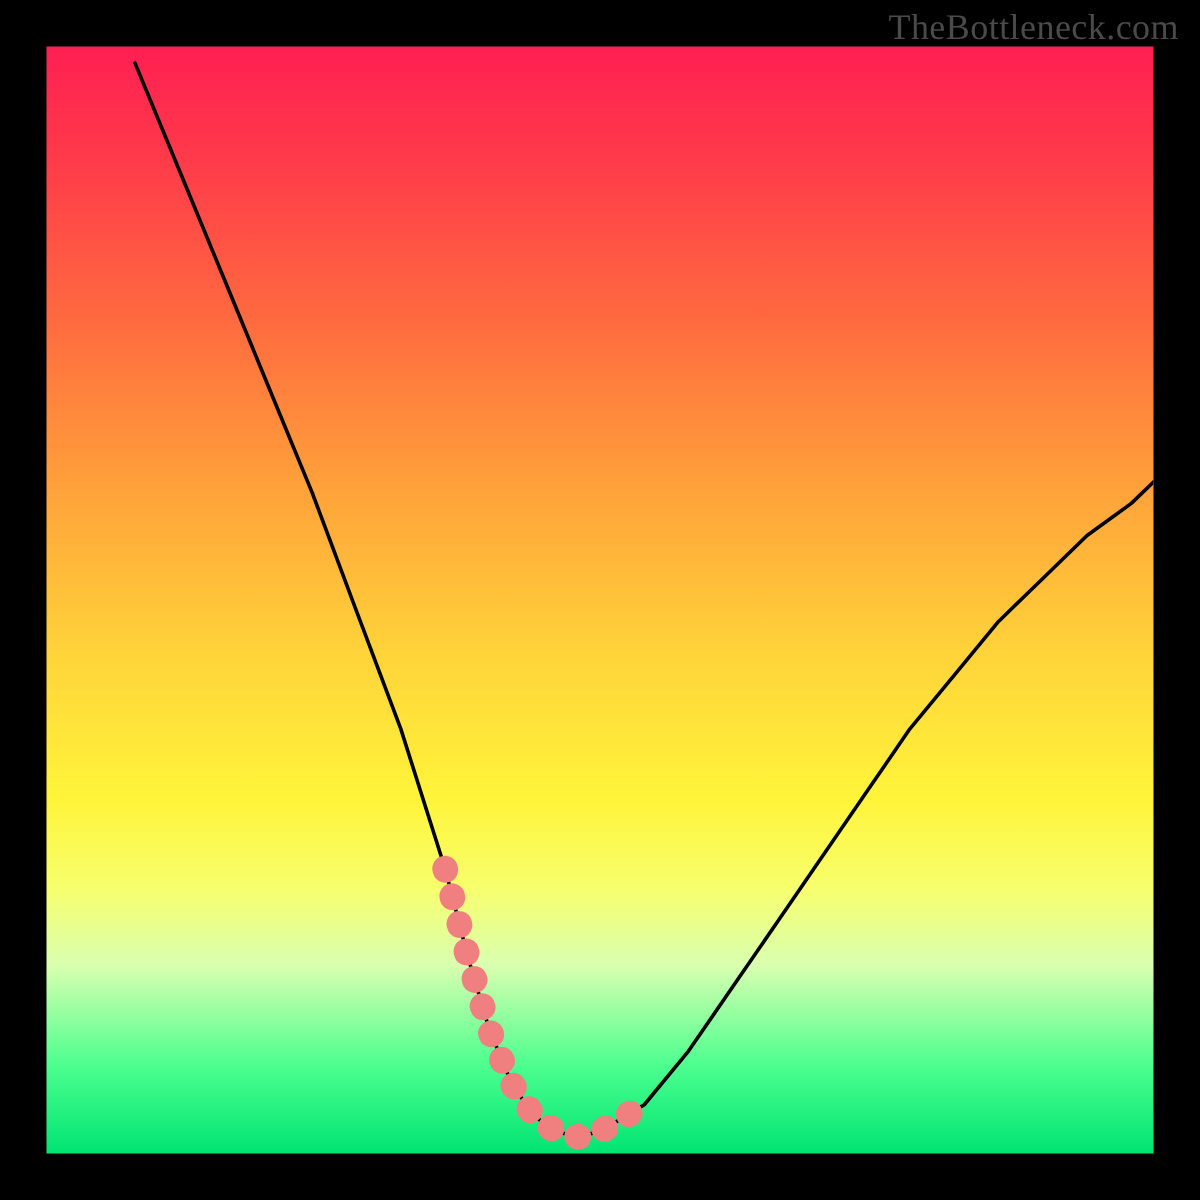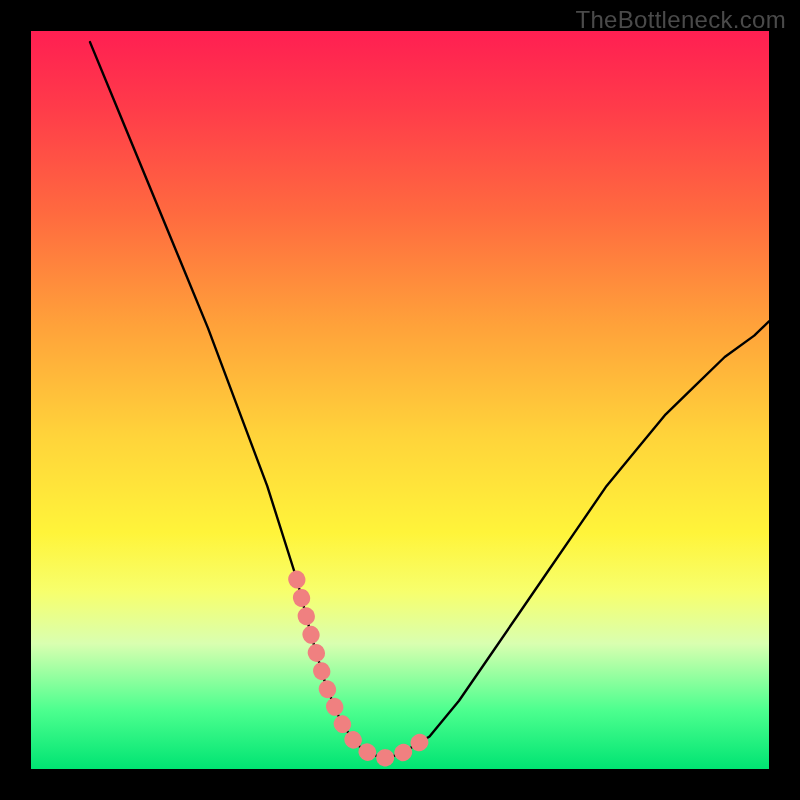--- a/index.html
+++ b/index.html
@@ -9,20 +9,21 @@
     height: 800px;
     overflow: hidden;
     background: #000;
     font-family: Arial, Helvetica, sans-serif;
   }
   .frame {
     position: relative;
     width: 800px;
     height: 800px;
     background: #000;
+    font-family: Liberation Serif, serif;
   }
   .watermark {
     position: absolute;
     top: 6px;
     right: 14px;
     color: #4a4a4a;
     font-size: 24px;
     font-weight: 400;
     letter-spacing: 0.3px;
     z-index: 10;

